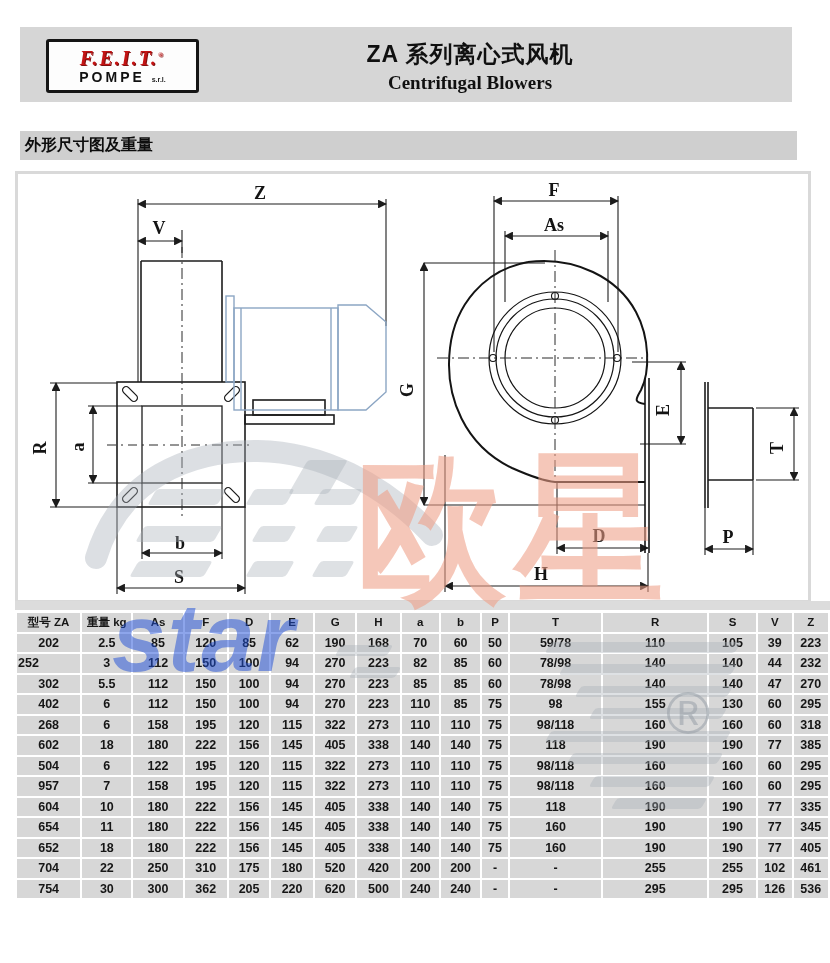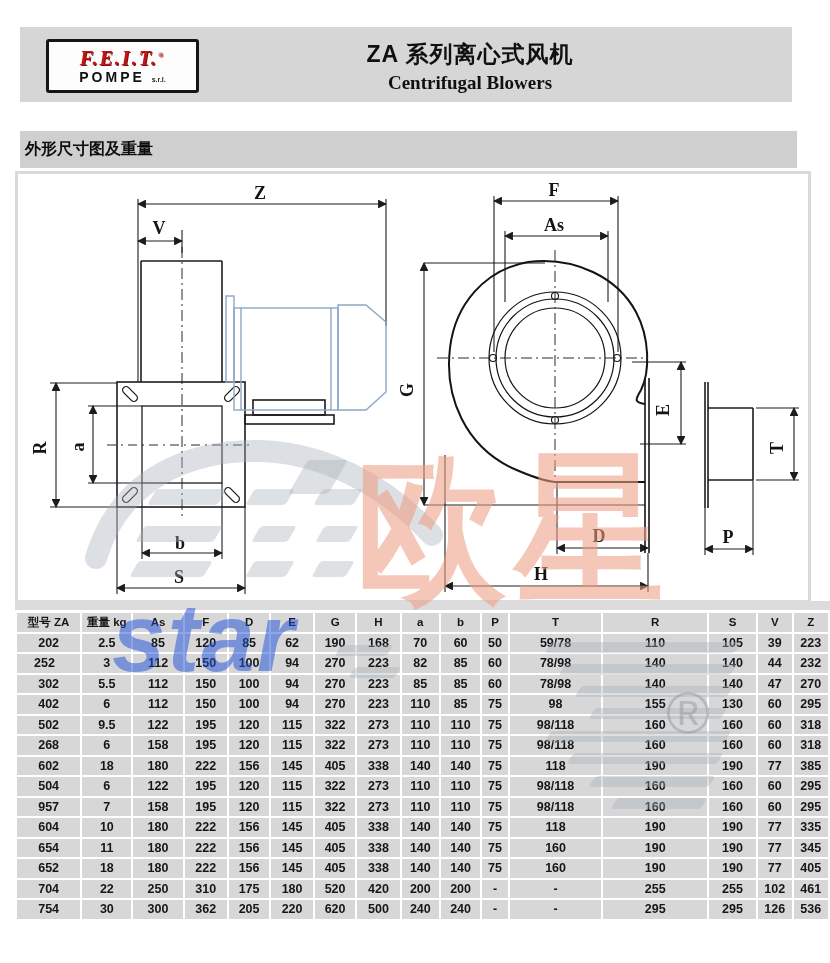--- a/index.html
+++ b/index.html
@@ -31,21 +31,21 @@
   .title-zh{
     position:absolute;left:240px;top:12px;width:420px;text-align:center;
     font-size:23px;font-weight:bold;color:#101010;letter-spacing:1px;
   }
   .title-en{
     position:absolute;left:240px;top:45px;width:420px;text-align:center;
     font-family:"Liberation Serif",serif;font-size:19px;font-weight:bold;color:#101010;
   }
   
   .section-bar{
-    position:absolute;left:20px;top:131px;width:777px;height:37px;
+    position:absolute;left:20px;top:131px;width:777px;height:29px;
     background:#cfcfcf;display:flex;align-items:center;
     font-size:16px;font-weight:bold;color:#0d0d0d;padding-left:5px;box-sizing:border-box;
   }
   
   .diagram-box{
     position:absolute;left:15px;top:171px;width:790px;height:426px;
     border:3px solid #d9d9d9;background:#ffffff;
   }
   .pre-table-strip{
     position:absolute;left:15px;top:601px;width:815px;height:9px;background:#dcdcdc;
@@ -58,21 +58,21 @@
   table.dim{
     position:absolute;left:15px;top:611px;width:815px;
     border-collapse:separate;border-spacing:2px 2px;table-layout:fixed;
   }
   table.dim th,table.dim td{
     background:#d7d7d7;height:18.5px;padding:0;text-align:center;vertical-align:middle;
     color:#161616;overflow:hidden;white-space:nowrap;
   }
   table.dim th{font-size:11.5px;font-weight:600;text-align:center;}
   table.dim td{font-size:12.5px;font-weight:600;}
-  table.dim td.ml{text-align:left;padding-left:17px;}
+  table.dim td.ml{text-align:left;padding-left:1px;}
   
   .wm{position:absolute;pointer-events:none;}
   .wm-cn{
     left:356px;top:448px;font-size:150px;font-weight:bold;letter-spacing:8px;
     color:#ef9f87;opacity:.58;line-height:1;transform:scaleY(1.08);transform-origin:top left;
     font-family:"Liberation Sans",sans-serif;
   }
   .wm-star{
     left:112px;top:590px;font-size:96px;font-weight:bold;font-style:italic;
     color:#1d4ed8;opacity:.5;line-height:1;letter-spacing:2px;
@@ -356,38 +356,20 @@
         <td>270</td>
         <td>223</td>
         <td>110</td>
         <td>85</td>
         <td>75</td>
         <td>98</td>
         <td>155</td>
         <td>130</td>
         <td>60</td>
         <td>295</td>
-      </tr>
-      <tr>
-        <td>502</td>
-        <td>9.5</td>
-        <td>122</td>
-        <td>195</td>
-        <td>120</td>
-        <td>115</td>
-        <td>322</td>
-        <td>273</td>
-        <td>110</td>
-        <td>110</td>
-        <td>75</td>
-        <td>98/118</td>
-        <td>160</td>
-        <td>160</td>
-        <td>60</td>
-        <td>318</td>
       </tr>
       <tr>
         <td>268</td>
         <td>6</td>
         <td>158</td>
         <td>195</td>
         <td>120</td>
         <td>115</td>
         <td>322</td>
         <td>273</td>

